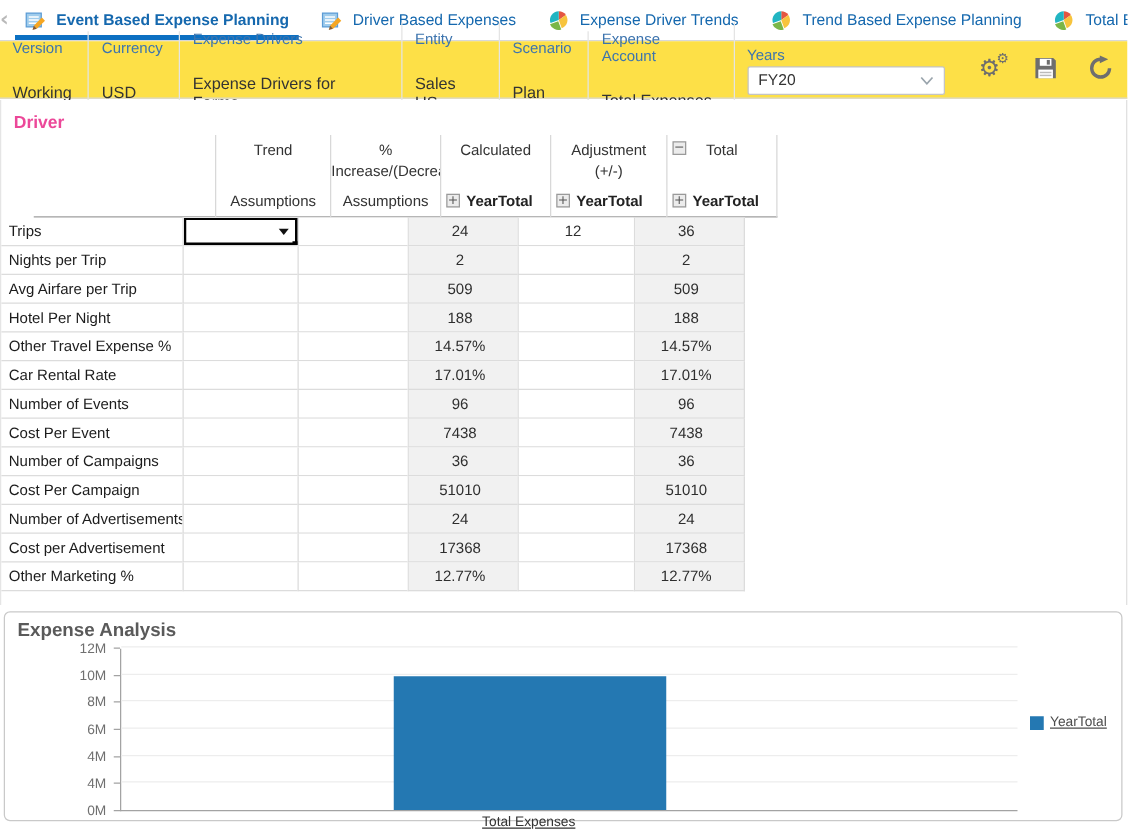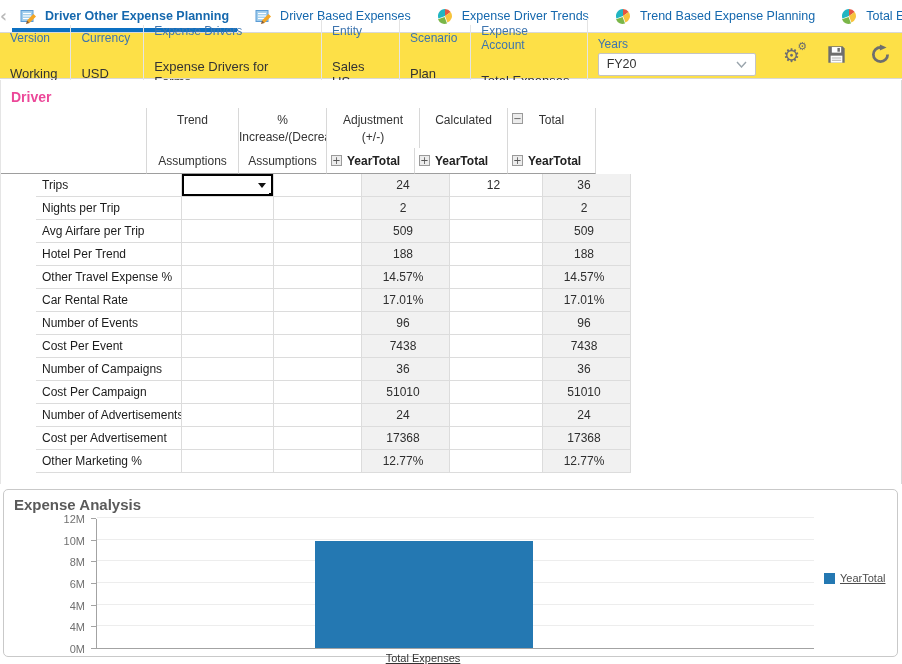--- a/index.html
+++ b/index.html
@@ -67,21 +67,21 @@
   .gear-small { position:absolute; top:-5px; right:-7px; font-size:11px; line-height:1; }
 
   
   .driver-panel {
     position:absolute; top:80px; left:0; width:902px; height:404px;
     background:#fff; overflow:hidden;
     border-left:1px solid #e5e5e5; border-right:1px solid #d8d8d8;
   }
   .driver-title { margin:9px 0 0 10px; font-size:14px; font-weight:bold; color:#ec4899; }
   .grid { position:absolute; top:28px; left:0; width:596px; }
-  .grow { display:flex; }
+  .grow { display:flex;padding-left:26px; }
   .gc { flex:none; overflow:hidden; }
   .w-rowhdr { width:145px; }
   .w-trend  { width:92px; }
   .w-pct    { width:88px; }
   .w-calc   { width:88px; }
   .w-adj    { width:93px; }
   .w-tot    { width:89px; }
   .ghr1 .gc, .ghr2 .gc { border-left:1px solid #d8d8d8; }
   .ghr1 .w-rowhdr, .ghr2 .w-rowhdr { border-left:none; }
   .ghr1 .w-tot, .ghr2 .w-tot { border-right:1px solid #d8d8d8; }
@@ -93,21 +93,21 @@
     display:inline-flex; align-items:center; justify-content:center;
     width:11px; height:11px; flex:none;
     border:1px solid #9a9a9a; background:#ececec;
     font-size:10px; line-height:1; color:#555; cursor:pointer;
   }
   .collapse-box { position:absolute; left:4px; top:5px; }
   .sub { display:flex; align-items:center; }
   .sub.center { justify-content:center; color:#333; }
   .sub.yt { padding-left:4px; gap:5px; }
   .sub .ytl { font-weight:bold; color:#222; }
-  .grid-row { display:flex; height:23px;padding-left:35px; }
+  .grid-row { display:flex; height:23px; }
   .grid-row .gc { border-bottom:1px solid #dcdcdc; line-height:22px; }
   .grid-row .gc:not(.w-rowhdr) { border-left:1px solid #dcdcdc; }
   .grid-row .w-tot { border-right:1px solid #dcdcdc; }
   .rowhdr-cell { padding-left:6px; color:#1c1c1c; white-space:nowrap; }
   .num { text-align:center; padding-right:5px; color:#2e2e2e; }
   .ro { background:#f1f1f1; }
   .cell { position:relative; background:#fff; }
   .cell.sel { box-shadow: inset 0 0 0 2px #000; z-index:3; }
   .sel-caret {
     position:absolute; right:7px; top:9px; width:0; height:0;
@@ -151,21 +151,21 @@
     <span class="ticon">
       <svg viewBox="0 0 17 17" width="17" height="17">
           <rect x="1" y="2.5" width="12" height="11" fill="#9fccec" stroke="#5b9bd5"></rect>
           <line x1="3" y1="5.5" x2="11" y2="5.5" stroke="#fff" stroke-width="1.2"></line>
           <line x1="3" y1="8" x2="11" y2="8" stroke="#fff" stroke-width="1.2"></line>
           <line x1="3" y1="10.5" x2="11" y2="10.5" stroke="#fff" stroke-width="1.2"></line>
           <path d="M7 12.5 L13.5 6 L16 8.5 L9.5 15 Z" fill="#f5a623"></path>
           <path d="M7 12.5 L6 16 L9.5 15 Z" fill="#8a5a2b"></path>
         </svg>
     </span>
-    <span class="tlbl">Driver Other Expense Planning</span>
+    <span class="tlbl">Event Based Expense Planning</span>
   </div>
 
   <div class="tab">
     <span class="ticon">
       <svg viewBox="0 0 17 17" width="17" height="17">
           <rect x="1" y="2.5" width="12" height="11" fill="#9fccec" stroke="#5b9bd5"></rect>
           <line x1="3" y1="5.5" x2="11" y2="5.5" stroke="#fff" stroke-width="1.2"></line>
           <line x1="3" y1="8" x2="11" y2="8" stroke="#fff" stroke-width="1.2"></line>
           <line x1="3" y1="10.5" x2="11" y2="10.5" stroke="#fff" stroke-width="1.2"></line>
           <path d="M7 12.5 L13.5 6 L16 8.5 L9.5 15 Z" fill="#f5a623"></path>
@@ -286,26 +286,26 @@
 
     <div class="grow ghr1">
       <div class="gc w-rowhdr"></div>
       <div class="gc gh w-trend">
         <span class="l1">Trend</span>
       </div>
       <div class="gc gh w-pct">
         <span class="l1">%</span>
         <span class="l2">Increase/(Decrease)</span>
       </div>
+      <div class="gc gh w-calc">
+        <span class="l1">Calculated</span>
+      </div>
       <div class="gc gh w-adj">
         <span class="l1">Adjustment</span>
         <span class="l2">(+/-)</span>
-      </div>
-      <div class="gc gh w-calc">
-        <span class="l1">Calculated</span>
       </div>
       <div class="gc gh w-tot">
         <span class="box collapse-box uni">−</span>
         <span class="l1">Total</span>
       </div>
     </div>
 
     <div class="grow ghr2">
       <div class="gc w-rowhdr"></div>
       <div class="gc sub center w-trend">Assumptions</div>
@@ -346,21 +346,21 @@
   </div>
         <div class="grid-row">
     <div class="gc w-rowhdr rowhdr-cell">Avg Airfare per Trip</div>
     <div class="gc w-trend cell"></div>
     <div class="gc w-pct cell"></div>
     <div class="gc w-calc num ro">509</div>
     <div class="gc w-adj num cell"></div>
     <div class="gc w-tot num ro">509</div>
   </div>
         <div class="grid-row">
-    <div class="gc w-rowhdr rowhdr-cell">Hotel Per Trend</div>
+    <div class="gc w-rowhdr rowhdr-cell">Hotel Per Night</div>
     <div class="gc w-trend cell"></div>
     <div class="gc w-pct cell"></div>
     <div class="gc w-calc num ro">188</div>
     <div class="gc w-adj num cell"></div>
     <div class="gc w-tot num ro">188</div>
   </div>
         <div class="grid-row">
     <div class="gc w-rowhdr rowhdr-cell">Other Travel Expense %</div>
     <div class="gc w-trend cell"></div>
     <div class="gc w-pct cell"></div>

